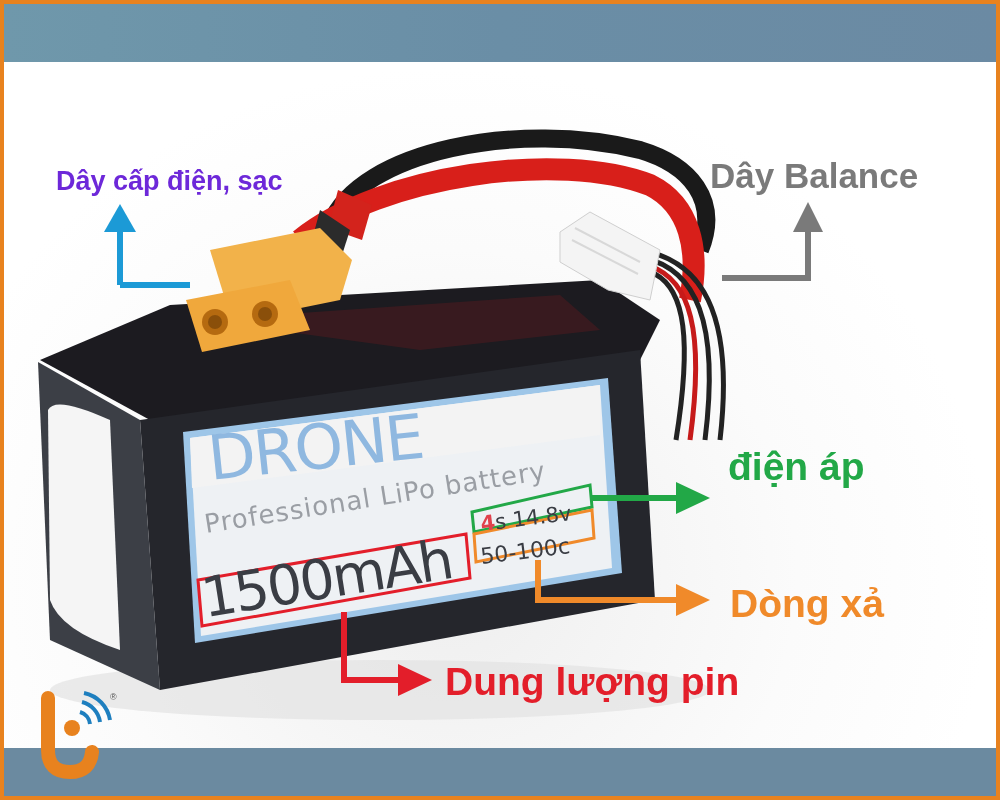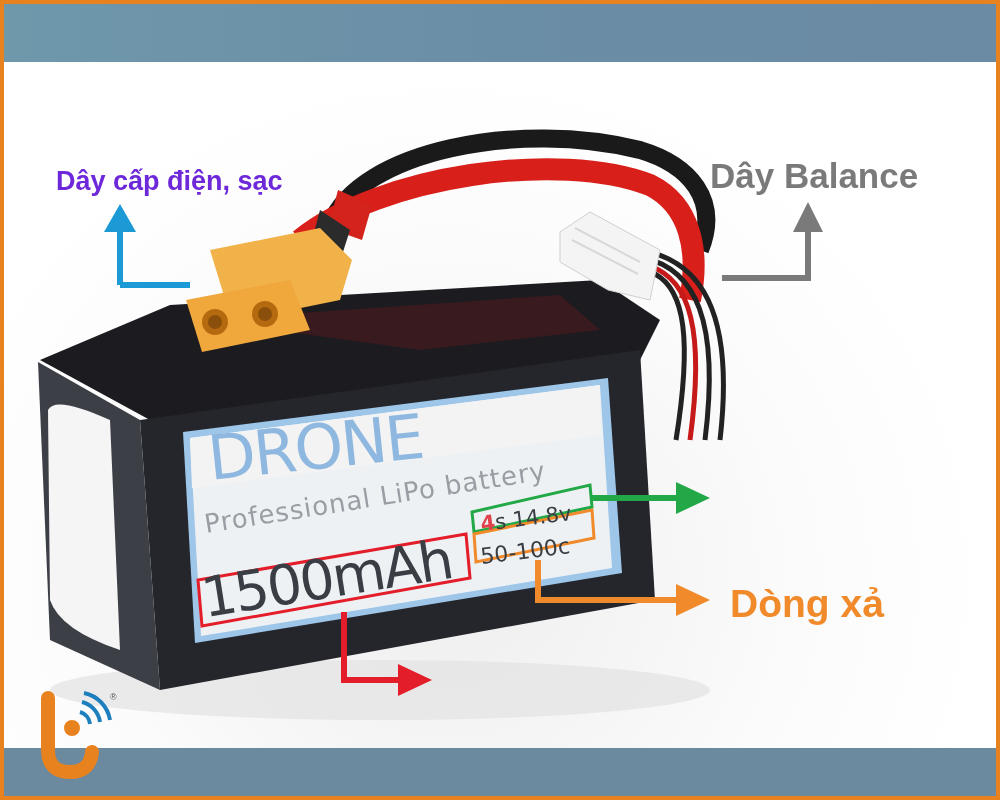--- a/index.html
+++ b/index.html
@@ -102,22 +102,24 @@
 
   <div class="bat-text t-drone">DRONE</div>
   <div class="bat-text t-pro">Professional LiPo battery</div>
   <div class="bat-text t-cap">1500mAh</div>
   <div class="bat-text t-cell"><span class="red">4</span><span>s 14.8v</span></div>
   <div class="bat-text t-c">50-100c</div>
 
   <div class="lbl lbl-power">Dây cấp điện, sạc</div>
   <div class="lbl lbl-balance">Dây Balance</div>
   <div class="lbl lbl-cell">
+    <div>điện áp</div>
   </div>
   <div class="lbl lbl-discharge">Dòng xả</div>
+  <div class="lbl lbl-capacity">Dung lượng pin</div>
 
   <svg class="logo" viewBox="0 0 80 90">
     <path d="M8 8 L 8 60 Q 8 82 30 82 Q 50 82 52 62" stroke="#e8821e" stroke-width="14" fill="none" stroke-linecap="round"></path>
     <circle cx="32" cy="38" r="8" fill="#e8821e"></circle>
     <path d="M40 22 A 14 14 0 0 1 50 34" stroke="#1e7fbf" stroke-width="4" fill="none"></path>
     <path d="M42 12 A 24 24 0 0 1 60 32" stroke="#1e7fbf" stroke-width="4" fill="none"></path>
     <path d="M44 3 A 33 33 0 0 1 70 30" stroke="#1e7fbf" stroke-width="4" fill="none"></path>
     <text x="70" y="10" font-size="9" fill="#555" font-family="Liberation Sans, sans-serif">®</text>
   </svg>
 </div>

